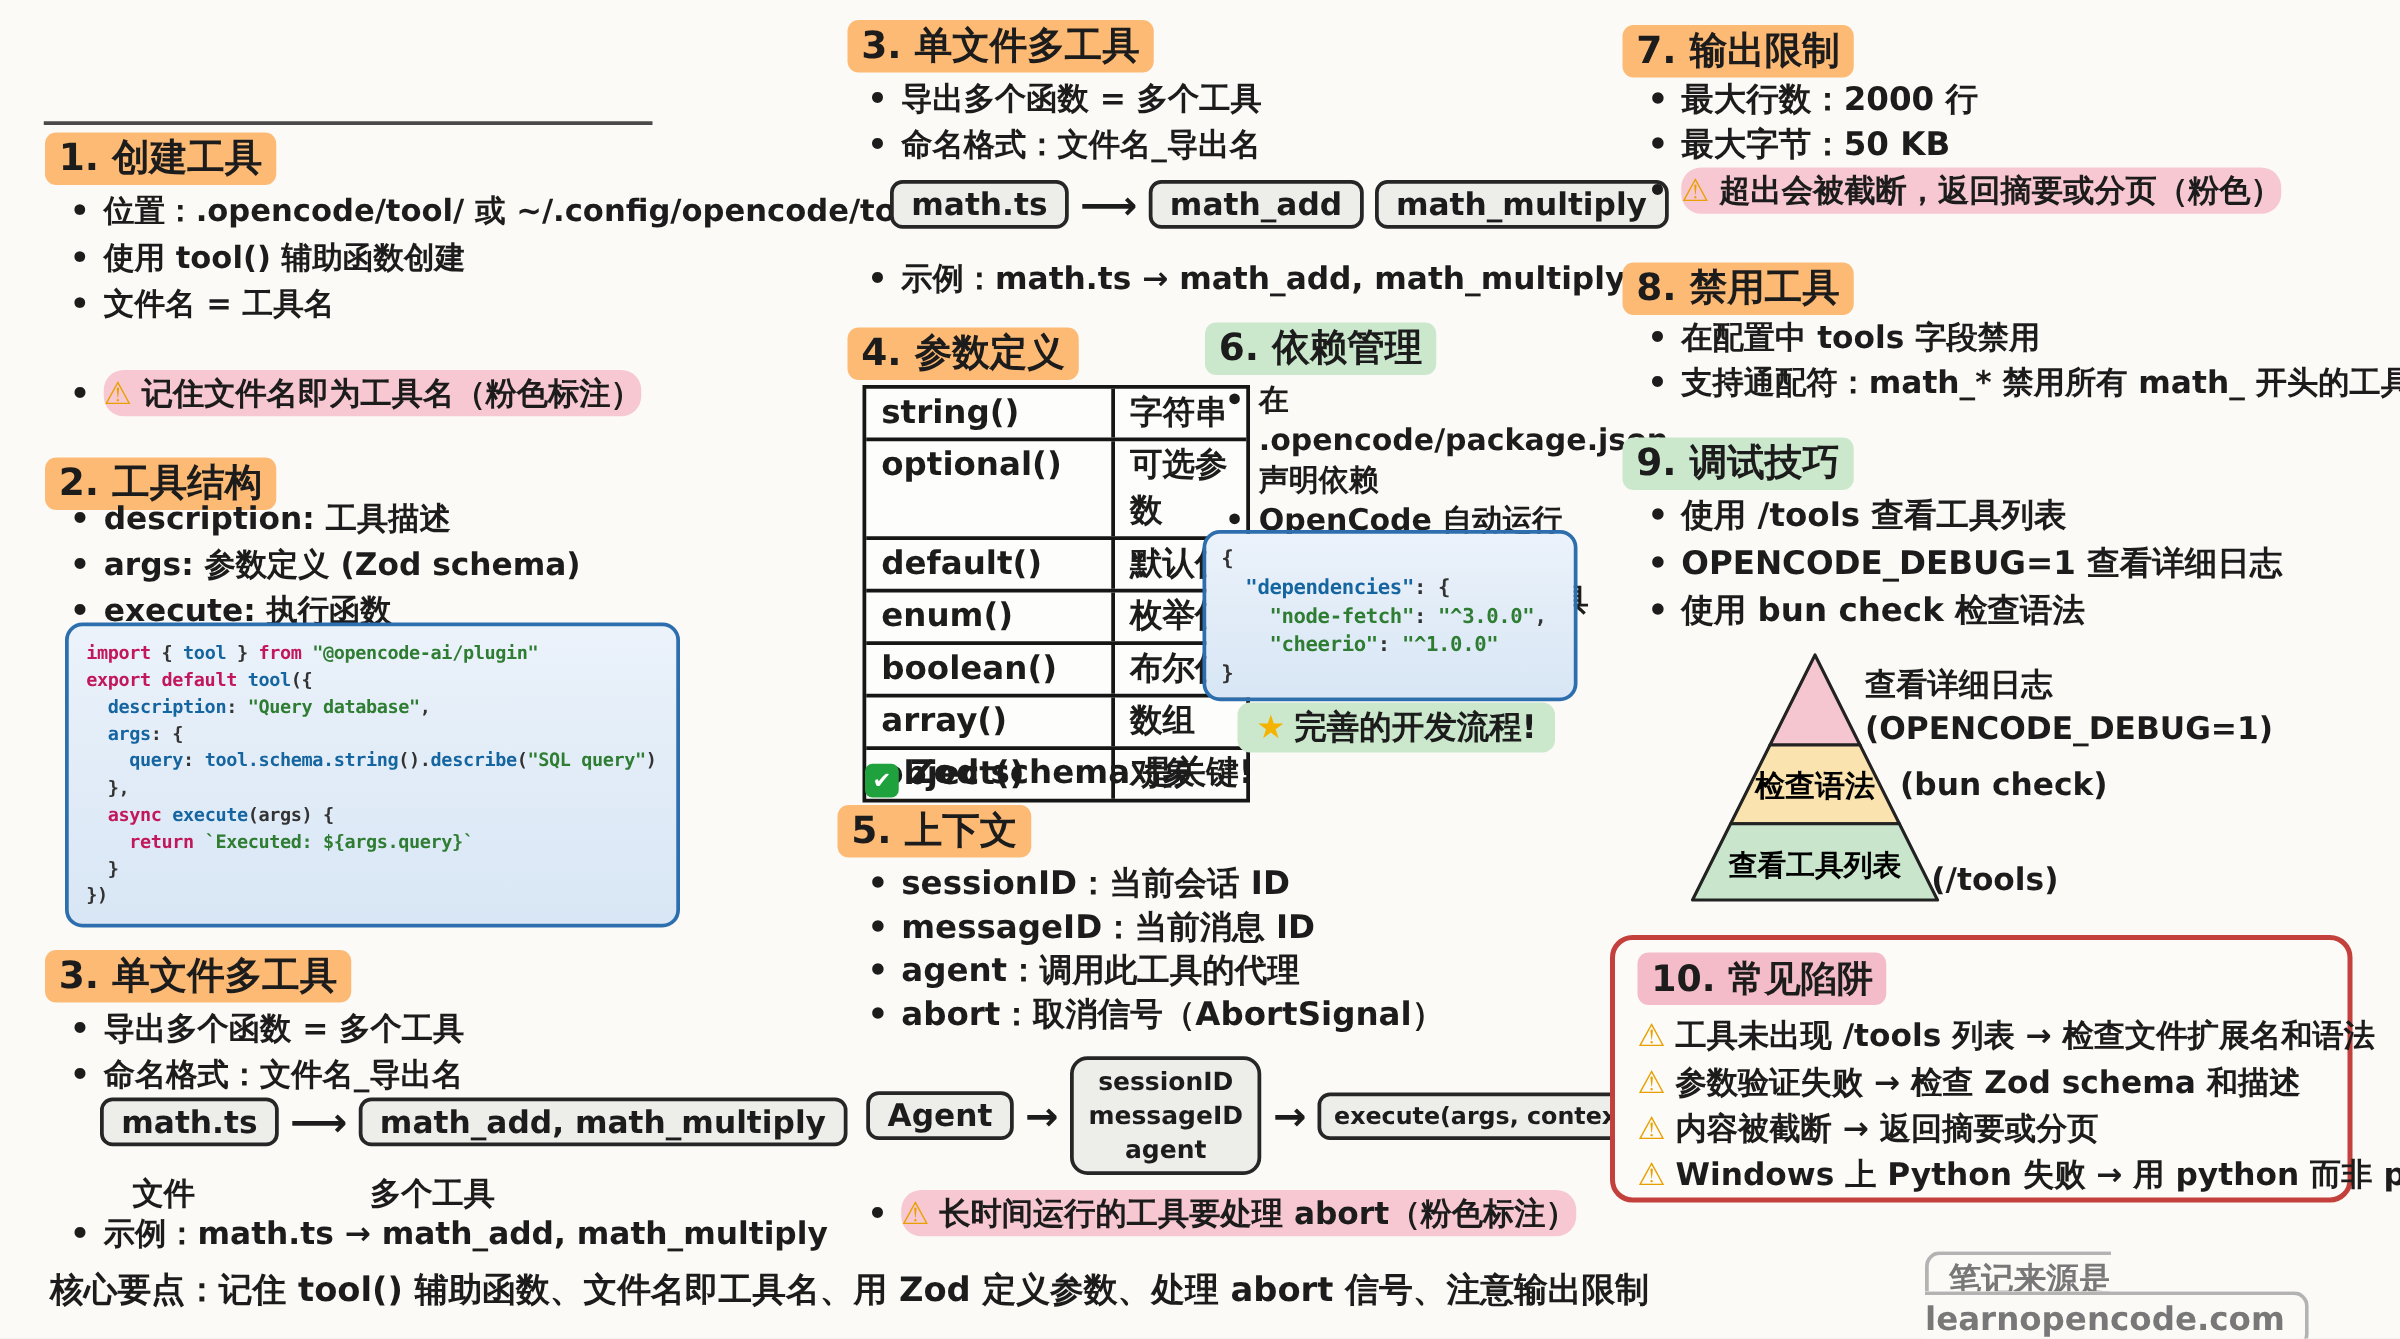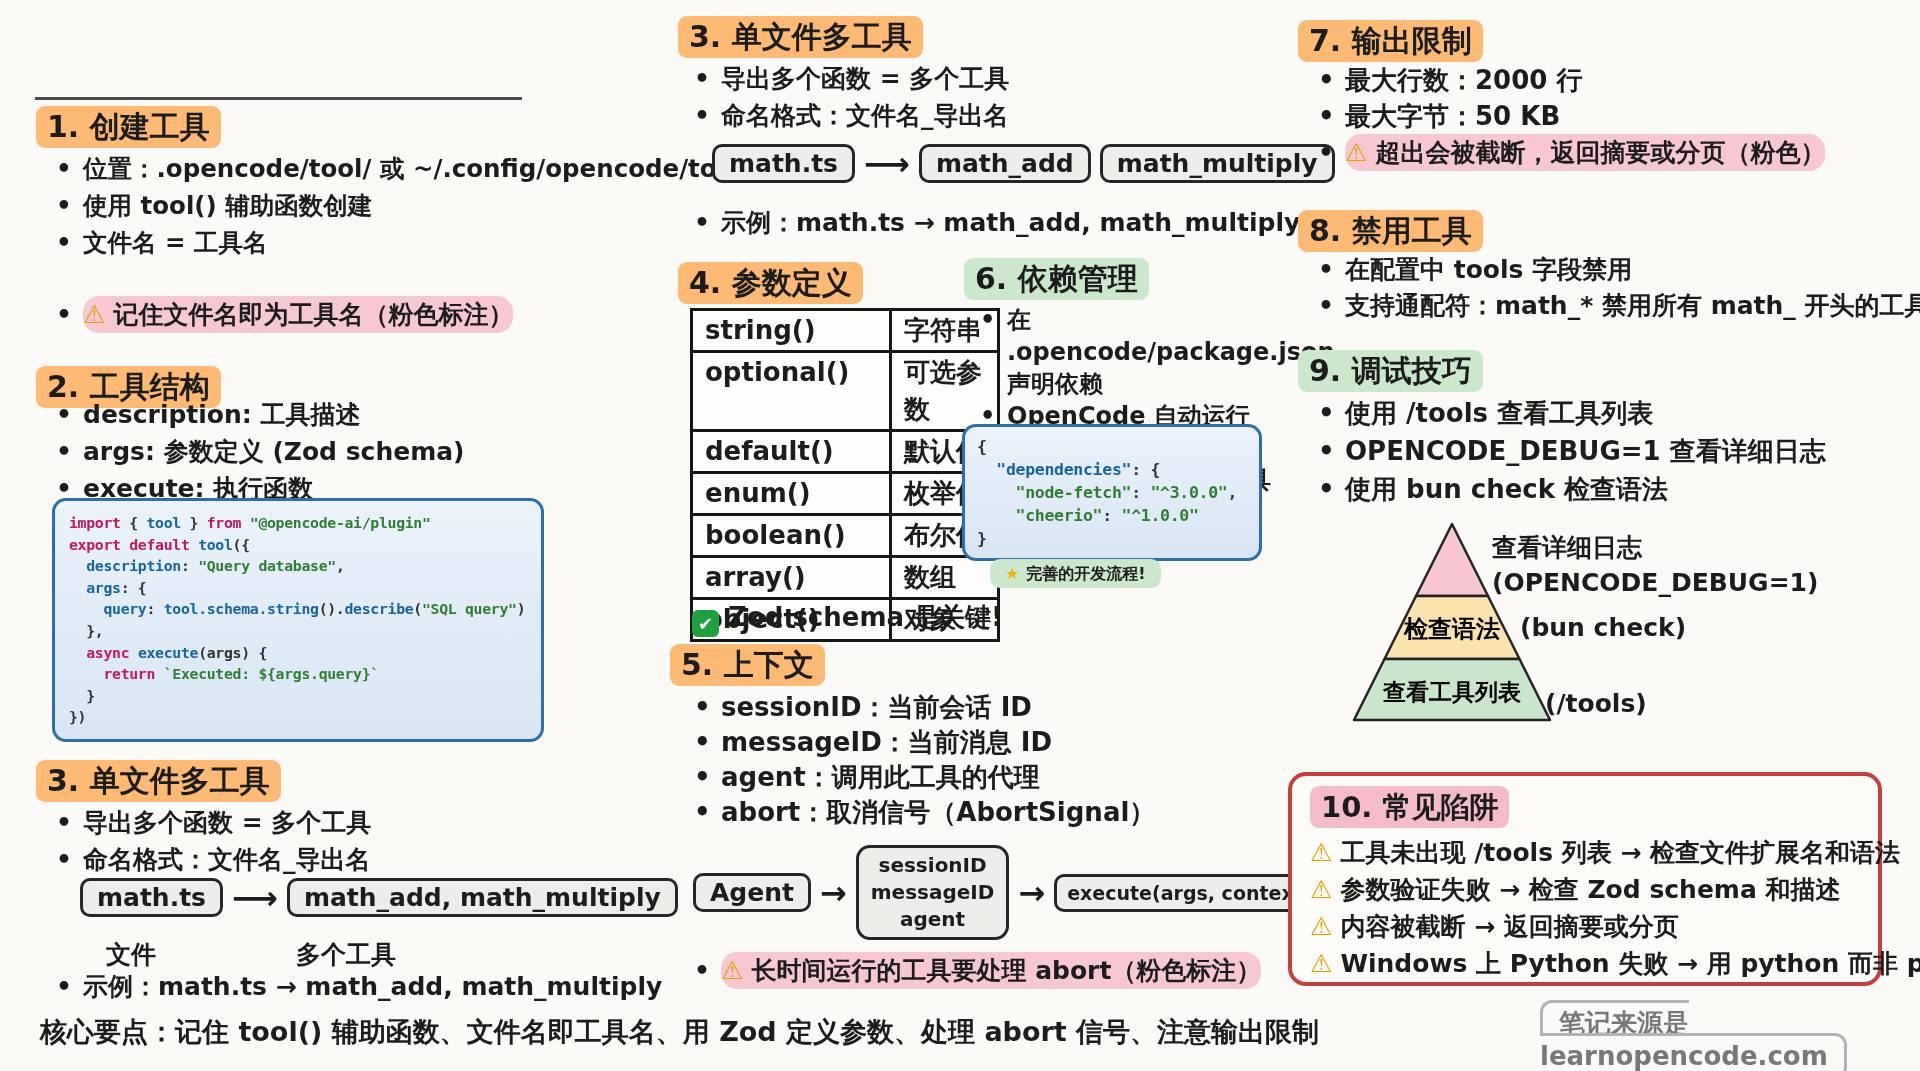--- a/index.html
+++ b/index.html
@@ -33,21 +33,21 @@
   
   .gbox{border:3px solid #262626;border-radius:10px;background:#EDEDEA;padding:2px 14px;font-size:25px;white-space:nowrap;}
   .flowrow{display:flex;align-items:center;gap:9px;}
   .arrow{font-size:32px;line-height:32px;}
   .ctxbox{border:3px solid #262626;border-radius:14px;background:#EDEDEA;padding:4px 12px;
           font-size:20px;line-height:27px;text-align:center;white-space:nowrap;}
   .small-box{font-size:19px;padding:5px 10px;}
   
   .checkchip{display:inline-flex;align-items:center;justify-content:center;width:27px;height:27px;
              background:#1FA23D;color:#fff;border-radius:6px;font-size:18px;margin-right:9px;vertical-align:-4px;}
-  .badge-green{background:#CBE8CD;border-radius:10px;padding:5px 15px;font-size:16px;}
+  .badge-green{background:#CBE8CD;border-radius:10px;padding:5px 15px;font-size:26px;}
   .star{color:#F5B301;margin-right:7px;}
   .s10box{border:4px solid #C4403C;border-radius:18px;background:#FCFBF7;box-sizing:border-box;padding:10px 18px;}
   .srcbadge{border:3px solid #B3B3B3;border-radius:12px;color:#787878;font-size:26px;padding:5px 16px;background:#FBFAF6;}
   .pyr-label{font-size:25px;line-height:35px;white-space:nowrap;}
   .pyr-text{font-family:"DejaVu Sans","Liberation Sans",sans-serif;font-weight:700;}
   
   #hdr{left:40px;top:16px;font-size:27px;line-height:37px;}
   #hr1{left:35px;top:97px;width:487px;height:3px;background:#4a4a4a;}
   #s1t{left:36px;top:106px;}
   #s1b{left:56px;top:150px;font-size:24px;}
@@ -86,21 +86,21 @@
   #s8t{left:1298px;top:210px;}
   #s8b{left:1318px;top:252px;}
   #s8b .brow{line-height:36px;font-size:25px;}
   #s9t{left:1298px;top:350px;}
   #s9b{left:1318px;top:394px;}
   #s9b .brow{line-height:38px;font-size:26px;}
   #pyr{left:1352px;top:520px;}
   #pyl1{left:1492px;top:530px;}
   #pyl2{left:1520px;top:610px;}
   #pyl3{left:1545px;top:686px;}
-  #s10{left:1288px;top:748px;width:594px;height:214px;margin-top:24px;}
+  #s10{left:1288px;top:748px;width:594px;height:214px;}
   #s10list{margin-top:6px;}
   #s10list .brow{font-size:25px;line-height:37px;}
   #footer{left:40px;top:1014px;font-size:27px;white-space:nowrap;}
   #src{left:1540px;top:1006px;}
 </style>
 </head>
 <body>
 
 <div class="canvas">
 

